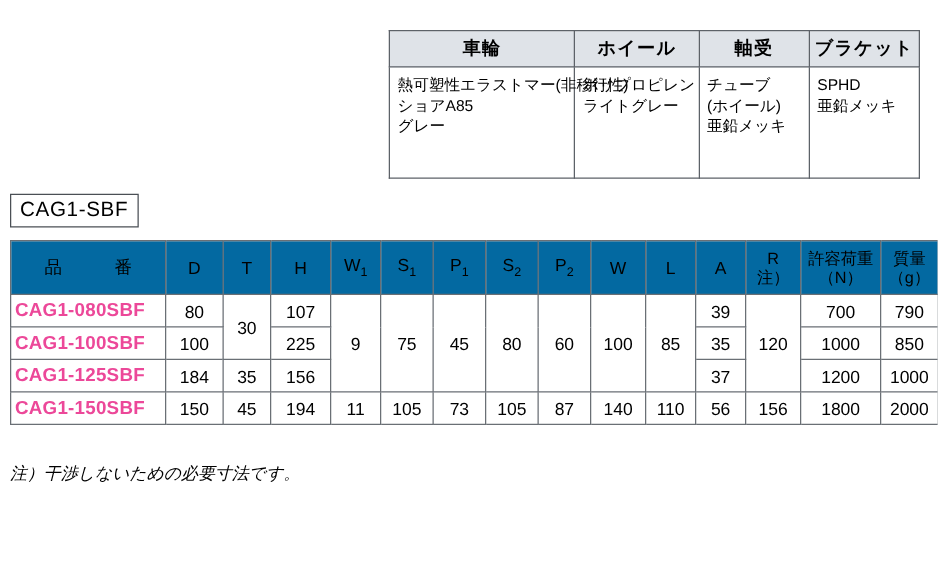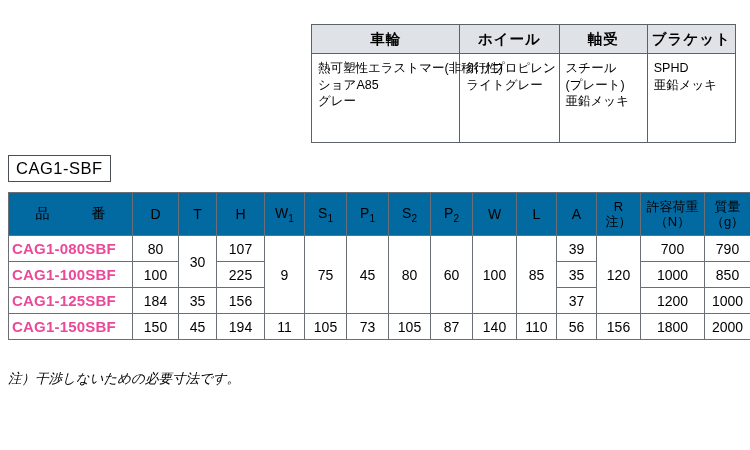--- a/index.html
+++ b/index.html
@@ -178,22 +178,22 @@
         <td>
           <span class="mat-line">熱可塑性エラストマー(非移行性)</span>
           <span class="mat-line">ショアA85</span>
           <span class="mat-line">グレー</span>
         </td>
         <td>
           <span class="mat-line">ポリプロピレン</span>
           <span class="mat-line">ライトグレー</span>
         </td>
         <td>
-          <span class="mat-line">スチール</span>
-          <span class="mat-line">(プレート)</span>
+          <span class="mat-line">チューブ</span>
+          <span class="mat-line">(ホイール)</span>
           <span class="mat-line">亜鉛メッキ</span>
         </td>
         <td>
           <span class="mat-line">SPHD</span>
           <span class="mat-line">亜鉛メッキ</span>
         </td>
       </tr>
     </tbody>
   </table>
 </div>

